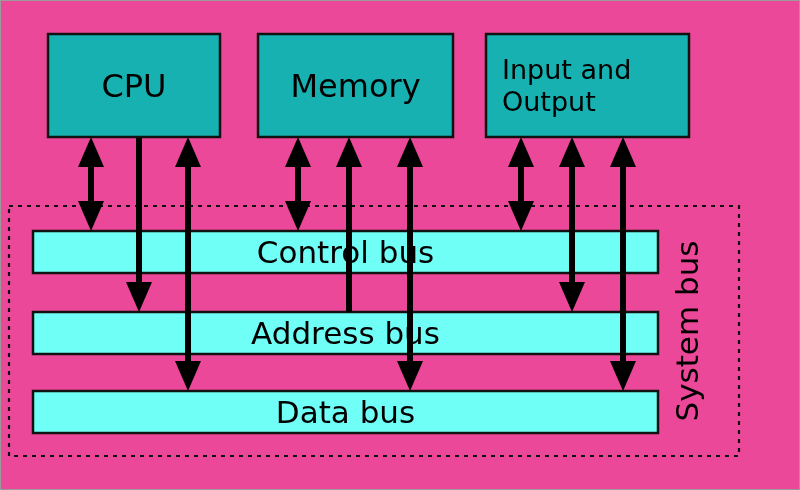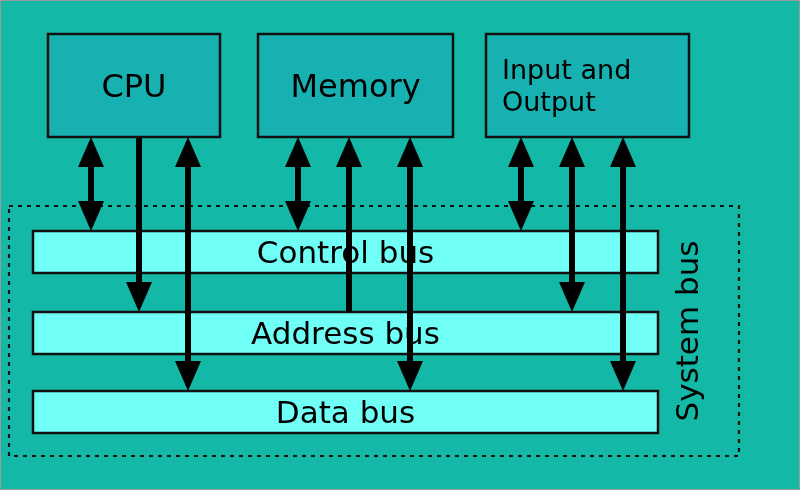--- a/index.html
+++ b/index.html
@@ -4,21 +4,21 @@
 <style>
   html, body {
     margin: 0;
     padding: 0;
     background: #ffffff;
   }
   #canvas {
     position: relative;
     width: 800px;
     height: 490px;
-    background: #14b8a6;
+    background: #ec4899;
     border: 1px solid #9a9a9a;
     box-sizing: border-box;
     overflow: hidden;
     font-family: "DejaVu Sans", sans-serif;
   }
   #diagram {
     position: absolute;
     left: 0;
     top: 0;
     width: 800px;

